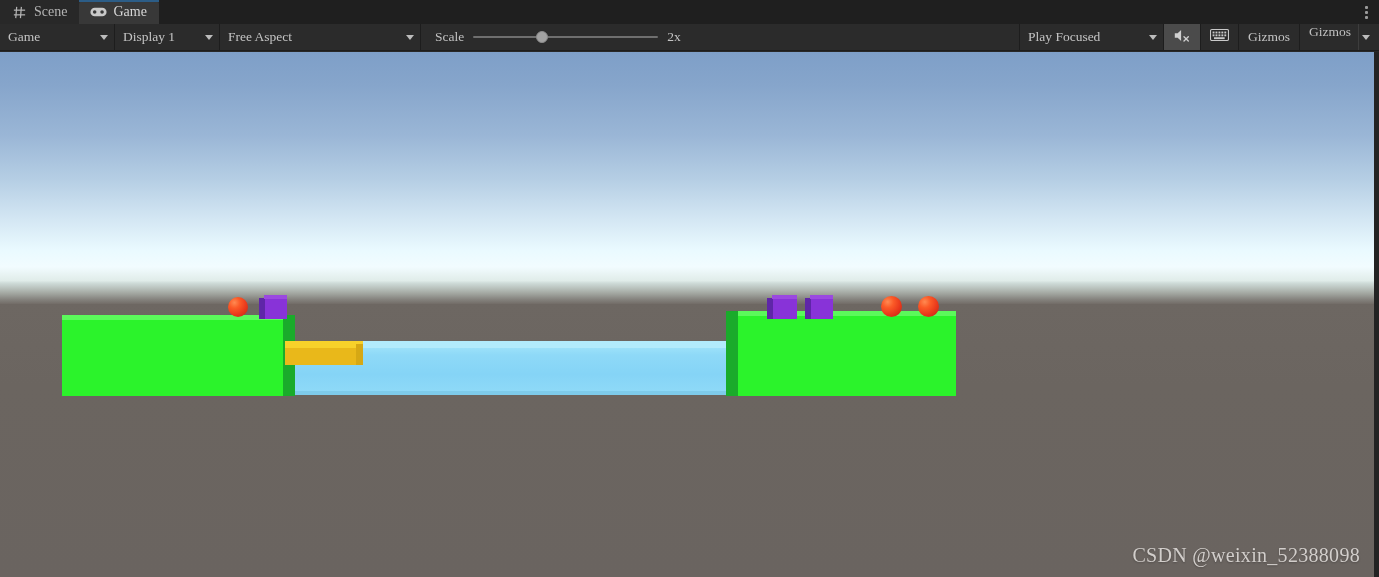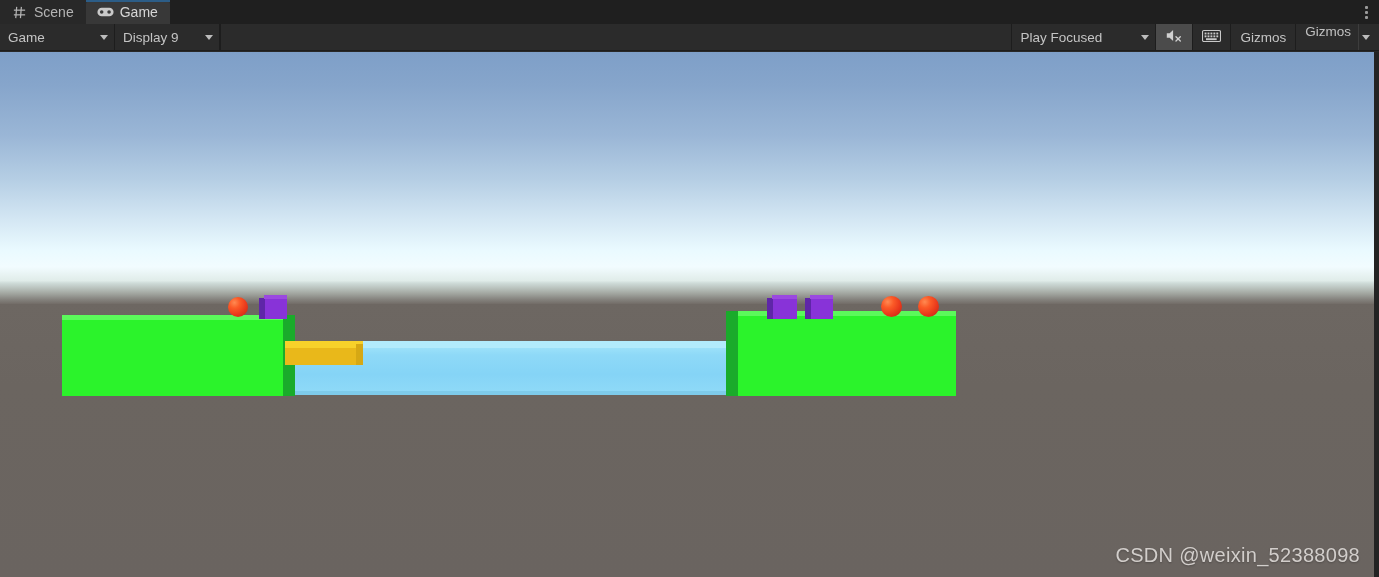--- a/index.html
+++ b/index.html
@@ -6,20 +6,21 @@
   html, body {
     width: 1379px; height: 577px;
     background: #383838;
     font-family: "Liberation Sans", sans-serif;
     overflow: hidden;
   }
   #app {
     position: relative;
     width: 1379px; height: 577px;
     background: #282828;
+    font-family: Liberation Serif, serif;
   }
 
   
   .tabbar {
     position: absolute; left: 0; top: 0;
     width: 1379px; height: 24px;
     background: #1f1f1f;
     display: flex; align-items: flex-end;
   }
   .tab {
@@ -232,27 +233,39 @@
 
   <div class="toolbar">
 
     <div class="tb-dd" style="width:114px">
       <span class="lbl">Game</span>
       <span class="caret"></span>
     </div>
     <div class="tb-sep"></div>
 
     <div class="tb-dd" style="width:104px">
-      <span class="lbl">Display 9</span>
+      <span class="lbl">Display 1</span>
       <span class="caret"></span>
     </div>
     <div class="tb-sep"></div>
 
-    <div class="tb-sep"></div>
-
+    <div class="tb-dd" style="width:200px">
+      <span class="lbl">Free Aspect</span>
+      <span class="caret"></span>
+    </div>
+    <div class="tb-sep"></div>
+
+    <div class="scalebox">
+      <span>Scale</span>
+      <span class="slider">
+        <span class="track"></span>
+        <span class="knob"></span>
+      </span>
+      <span class="scaleval">2x</span>
+    </div>
 
     <div class="tb-spacer"></div>
     <div class="tb-sep"></div>
 
     <div class="tb-dd" style="width:143px">
       <span class="lbl">Play Focused</span>
       <span class="caret"></span>
     </div>
     <div class="tb-sep"></div>
 

